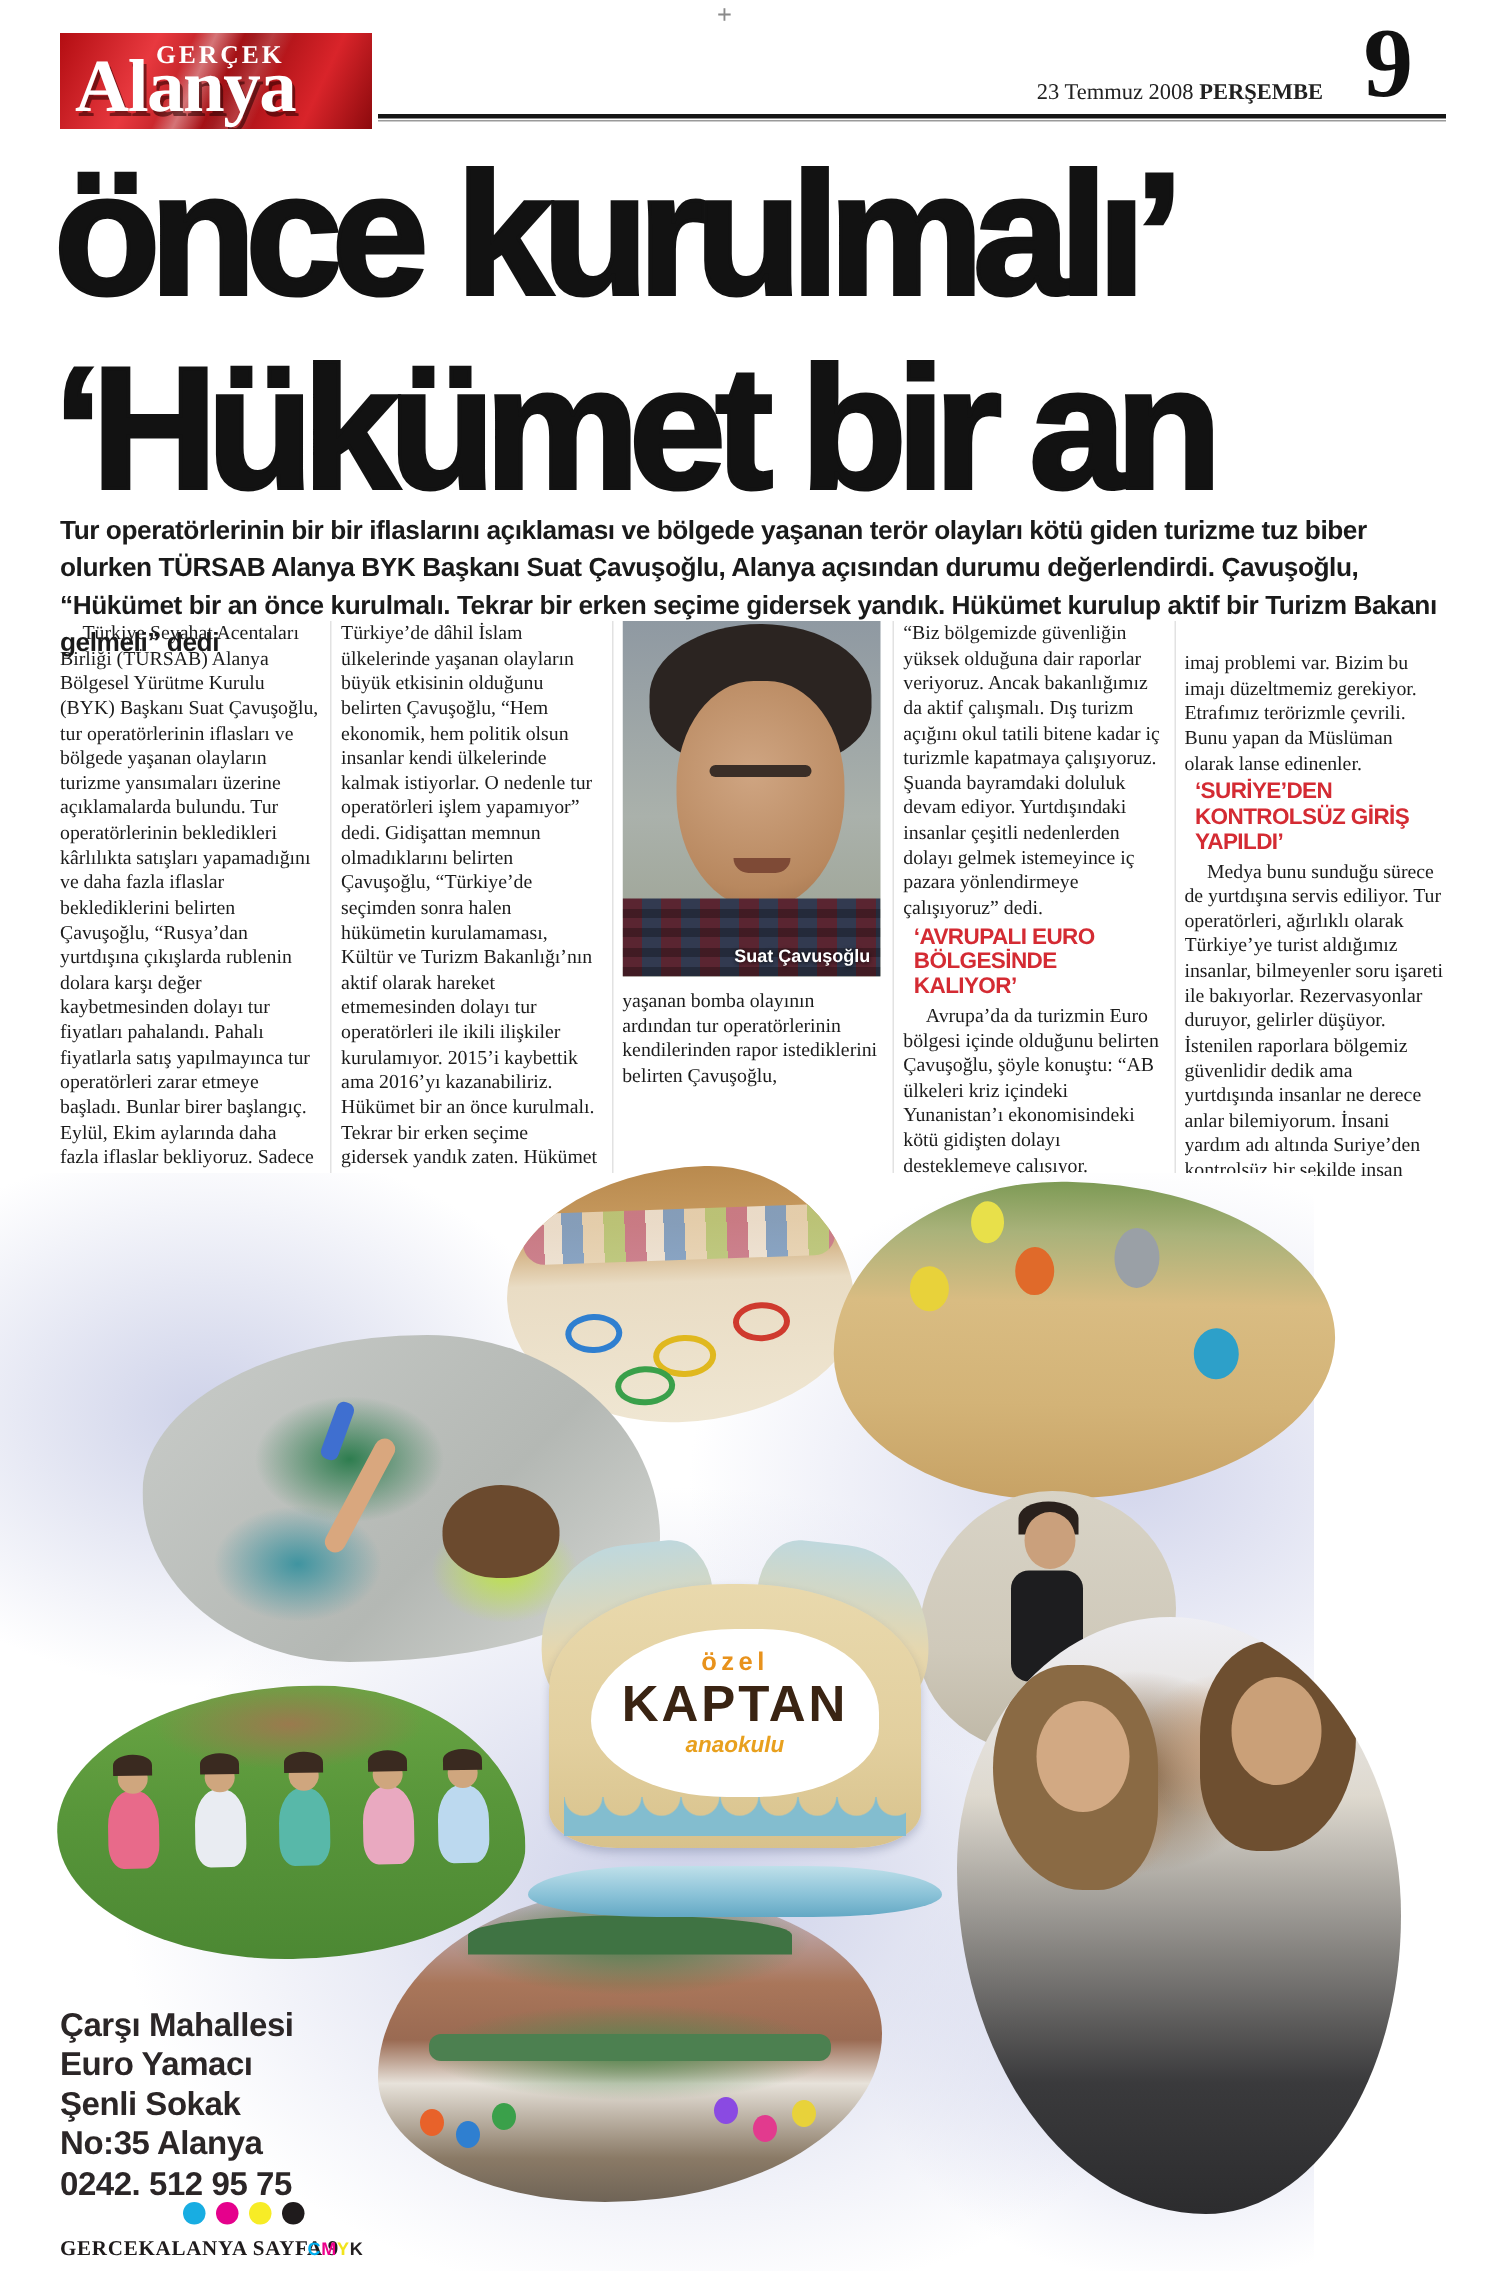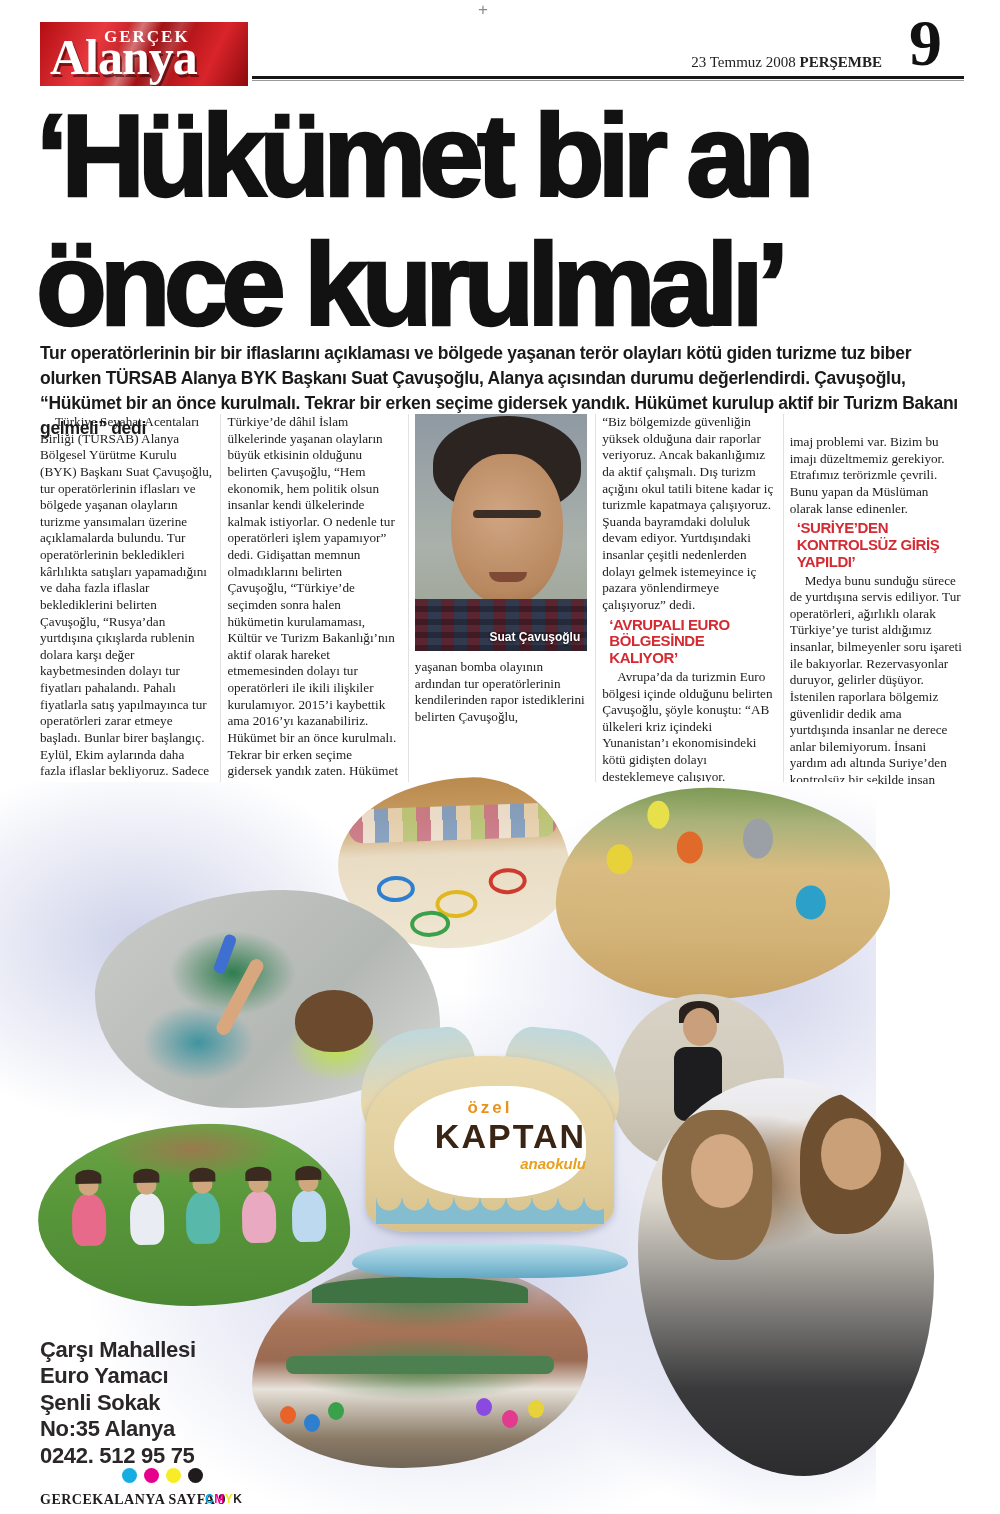--- a/index.html
+++ b/index.html
@@ -148,22 +148,22 @@
   .dolphin .cheek{position:absolute;top:48px;width:10px;height:8px;border-radius:50%;background:#d2544a;}
   .dolphin.left .cheek{right:18px;}
   .dolphin.right .cheek{left:18px;}
   .sign-body{position:absolute;left:14px;top:26px;width:248px;height:176px;z-index:2;
     background:linear-gradient(180deg,#e9d9ad 0%,#e2cf9e 60%,#d8c28c 100%);
     border-radius:48% 48% 18% 18% / 40% 40% 14% 14%;
     box-shadow:0 3px 6px rgba(60,70,110,.25);}
   .sign-cloud{position:absolute;left:28px;top:30px;width:192px;height:112px;background:#fff;
     border-radius:55% 45% 48% 52% / 60% 55% 45% 50%;text-align:center;}
   .logo-ozel{margin-top:12px;color:#e8921c;font-weight:700;font-size:17px;letter-spacing:3px;}
-  .logo-name{color:#3a2413;font-weight:700;font-size:34px;letter-spacing:2px;line-height:1;margin-top:1px;text-align:right;}
-  .logo-sub{color:#e8a01e;font-weight:700;font-style:italic;font-size:15px;margin-top:2px;text-align:right;}
+  .logo-name{color:#3a2413;font-weight:700;font-size:34px;letter-spacing:2px;line-height:1;margin-top:1px;}
+  .logo-sub{color:#e8a01e;font-weight:700;font-style:italic;font-size:15px;margin-top:2px;}
   .sign-wave{position:absolute;left:10px;bottom:8px;width:228px;height:26px;
     background:radial-gradient(circle 13px at 13px 0px,rgba(255,255,255,0) 12px,#79bcd6 13px);
     background-size:26px 26px;background-repeat:repeat-x;opacity:.9;}
   .sign-base{position:absolute;left:0;bottom:0;width:276px;height:34px;z-index:3;
     background:linear-gradient(180deg,#bfe0ea 0%,#8cc3d8 55%,#63a8c4 100%);
     border-radius:48% 52% 50% 50% / 90% 90% 70% 70%;}
 
   
   .address{position:absolute;left:40px;top:1337px;font-weight:700;font-size:22px;line-height:1.2;
     color:#2b2627;letter-spacing:-.3px;z-index:5;}
@@ -186,22 +186,22 @@
   <div class="title">Alanya</div>
 </div>
 <div class="header-rule"></div>
 <div class="dateline">
   <span>23 Temmuz 2008</span>
   <b>PERŞEMBE</b>
 </div>
 <div class="pagenum">9</div>
 
 <div class="headline">
+  <div>önce kurulmalı’</div>
   <div>‘Hükümet bir an</div>
-  <div>önce kurulmalı’</div>
 </div>
 
 <div class="lede">Tur operatörlerinin bir bir iflaslarını açıklaması ve bölgede yaşanan terör olayları kötü giden turizme tuz biber olurken TÜRSAB Alanya BYK Başkanı Suat Çavuşoğlu, Alanya açısından durumu değerlendirdi. Çavuşoğlu, “Hükümet bir an önce kurulmalı. Tekrar bir erken seçime gidersek yandık. Hükümet kurulup aktif bir Turizm Bakanı gelmeli” dedi</div>
 
 <div class="bodygrid">
   <div class="col">
     <p class="p indent">Türkiye Seyahat Acentaları Birliği (TÜRSAB) Alanya Bölgesel Yürütme Kurulu (BYK) Başkanı Suat Çavuşoğlu, tur operatörlerinin iflasları ve bölgede yaşanan olayların turizme yansımaları üzerine açıklamalarda bulundu. Tur operatörlerinin bekledikleri kârlılıkta satışları yapamadığını ve daha fazla iflaslar beklediklerini belirten Çavuşoğlu, “Rusya’dan yurtdışına çıkışlarda rublenin dolara karşı değer kaybetmesinden dolayı tur fiyatları pahalandı. Pahalı fiyatlarla satış yapılmayınca tur operatörleri zarar etmeye başladı. Bunlar birer başlangıç. Eylül, Ekim aylarında daha fazla iflaslar bekliyoruz.  Sadece Rusya bazında değil, Doğu Avrupa’da küçük tur operatörlerinde zorlanma olacak. Eylül, Ekim aylarında ödeyemedikleri, parayı çeviremedikleri sürece iflaslar yaşanacak.” dedi.</p>
 
   </div>
   <div class="col">

